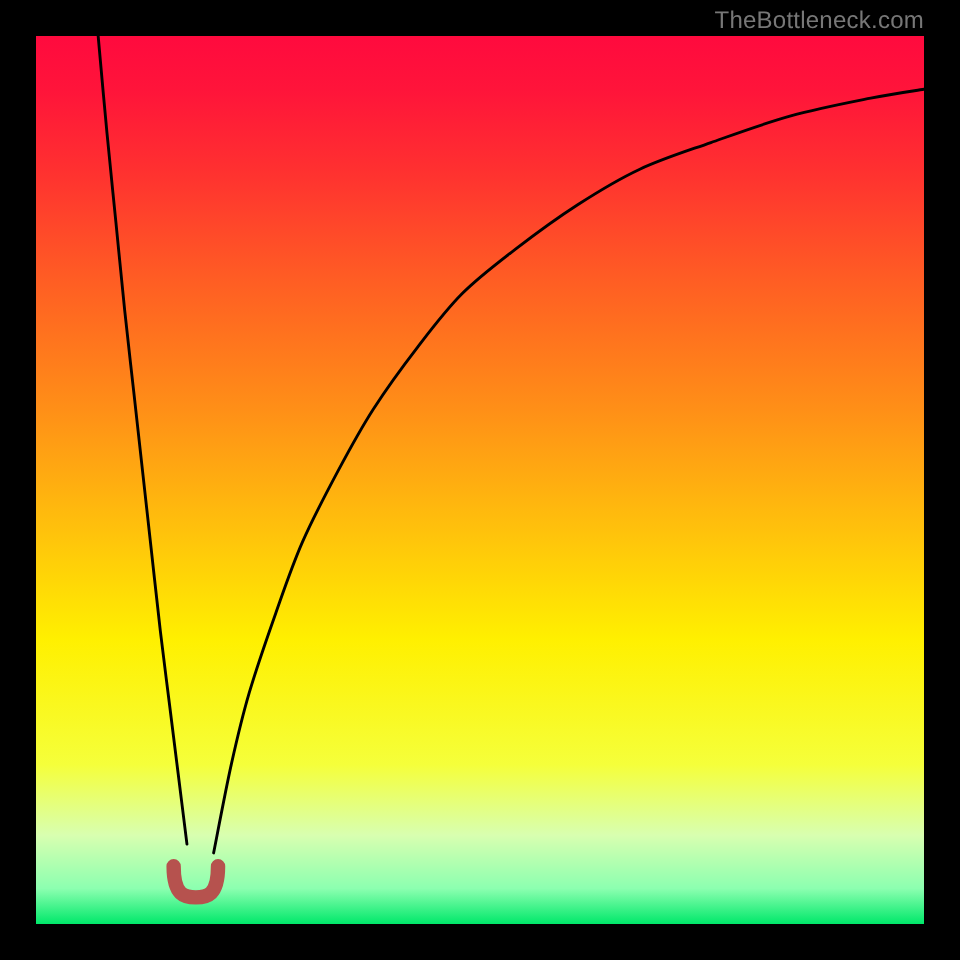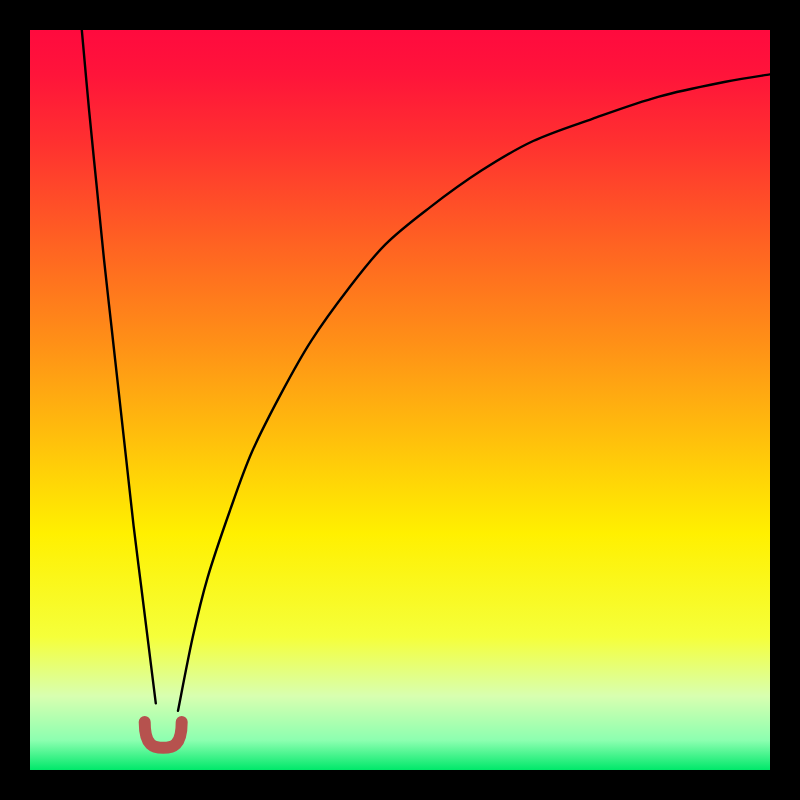--- a/index.html
+++ b/index.html
@@ -43,20 +43,21 @@
     width: 740px;
     height: 740px;
     overflow: visible;
   }
 </style>
 </head>
 <body>
 
 <div class="frame">
 
+  <div class="watermark">TheBottleneck.com</div>
 
   <div class="plot-area">
     <svg class="gradient" viewBox="0 0 740 740" preserveAspectRatio="none">
       <defs>
         <linearGradient id="bg-grad" x1="0" y1="0" x2="0" y2="1">
             <stop offset="0%" stop-color="#ff0a3e"></stop>
             <stop offset="6%" stop-color="#ff143a"></stop>
             <stop offset="15%" stop-color="#ff3030"></stop>
             <stop offset="28.000000000000004%" stop-color="#ff5f23"></stop>
             <stop offset="42%" stop-color="#ff8f17"></stop>

